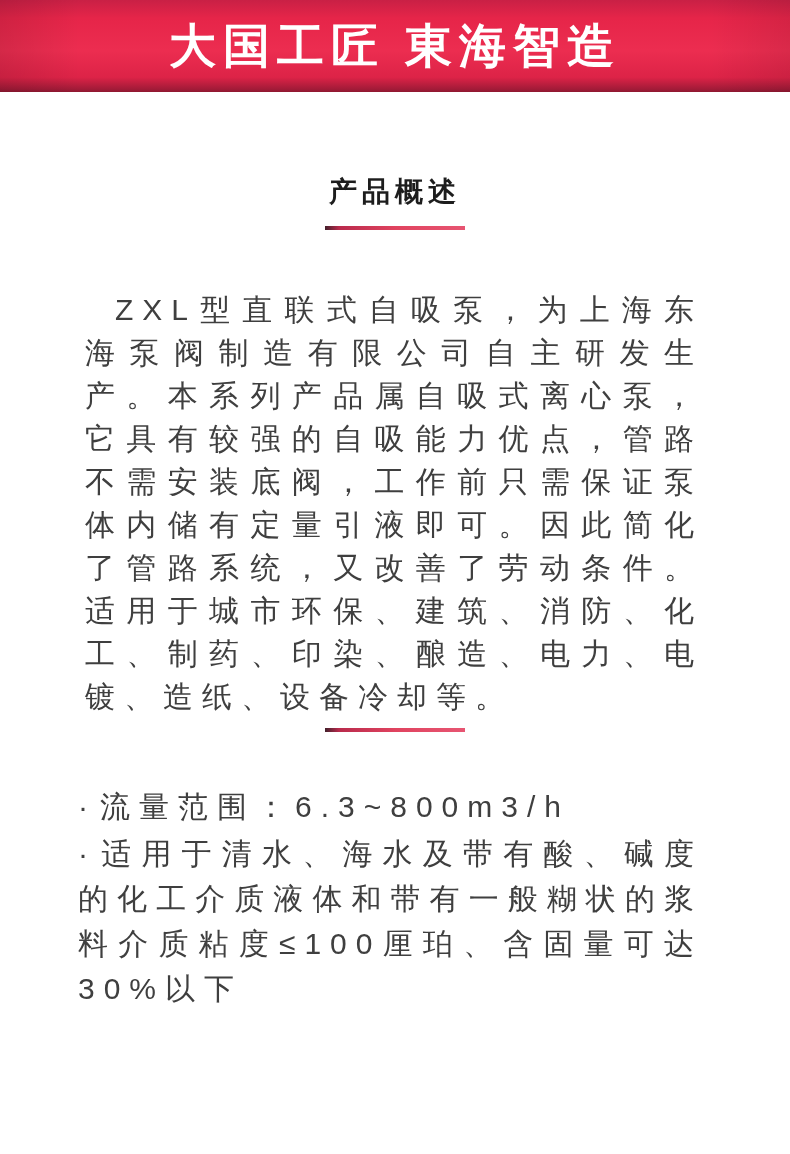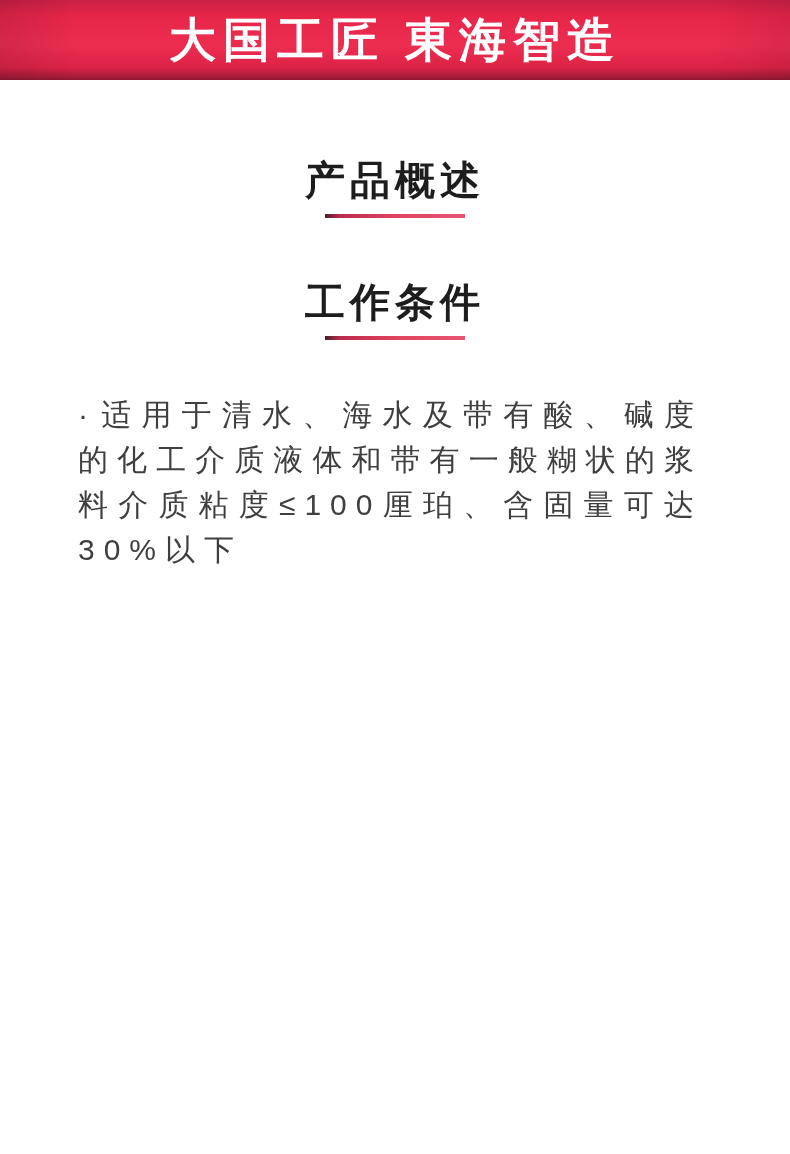--- a/index.html
+++ b/index.html
@@ -10,42 +10,42 @@
   body {
     width: 790px;
     height: 1154px;
     overflow: hidden;
     position: relative;
     font-family: "Liberation Sans", sans-serif;
   }
 
   
   .banner {
-    height: 80px;
+    height: 92px;
     display: flex;
     align-items: center;
     justify-content: center;
     background:
       linear-gradient(90deg, rgba(0,0,0,.10) 0%, rgba(0,0,0,0) 10%, rgba(0,0,0,0) 90%, rgba(0,0,0,.08) 100%),
       linear-gradient(180deg, #c92045 0%, #e62549 20%, #ec2d50 55%, #dd2347 84%, #a21b38 97%, #8e1830 100%);
   }
   .banner-title {
     color: #ffffff;
     font-size: 47px;
     font-weight: 700;
     letter-spacing: 7px;
     white-space: nowrap;
   }
 
   
   .section-title {
     margin: 0;
     padding-top: 76px;
     text-align: center;
-    font-size: 40px;
+    font-size: 28px;
     line-height: 48px;
     font-weight: 700;
     letter-spacing: 5px;
     color: #1d1d1d;
   }
   .title-underline {
     width: 140px;
     height: 4px;
     margin: 10px auto 0 auto;
     background: linear-gradient(90deg, #43202b 0%, #b92a4c 10%, #e0435f 50%, #e75572 100%);
@@ -83,24 +83,27 @@
 </head>
 <body>
 
 <header class="banner">
   <div class="banner-title">大国工匠 東海智造</div>
 </header>
 
 <section class="overview-section">
   <h2 class="section-title">产品概述</h2>
   <div class="title-underline"></div>
+  <p class="overview-paragraph">ZXL型直联式自吸泵，为上海东海泵阀制造有限公司自主研发生产。本系列产品属自吸式离心泵，它具有较强的自吸能力优点，管路不需安装底阀，工作前只需保证泵体内储有定量引液即可。因此简化了管路系统，又改善了劳动条件。适用于城市环保、建筑、消防、化工、制药、印染、酿造、电力、电镀、造纸、设备冷却等。</p>
 </section>
 
 <section class="conditions-section">
-  <h2 class="section-title">工作条件</h2>
   <div class="title-underline"></div>
 
   <div class="cond-list">
+    <div class="cond-item">
+      <span class="cond-bullet">·</span><span>流量范围：6.3~800m3/h</span>
+    </div>
     <div class="cond-item">
       <span class="cond-bullet">·</span><span>适用于清水、海水及带有酸、碱度的化工介质液体和带有一般糊状的浆料介质粘度≤100厘珀、含固量可达30%以下</span>
     </div>
   </div>
 </section>
 
 </body></html>

